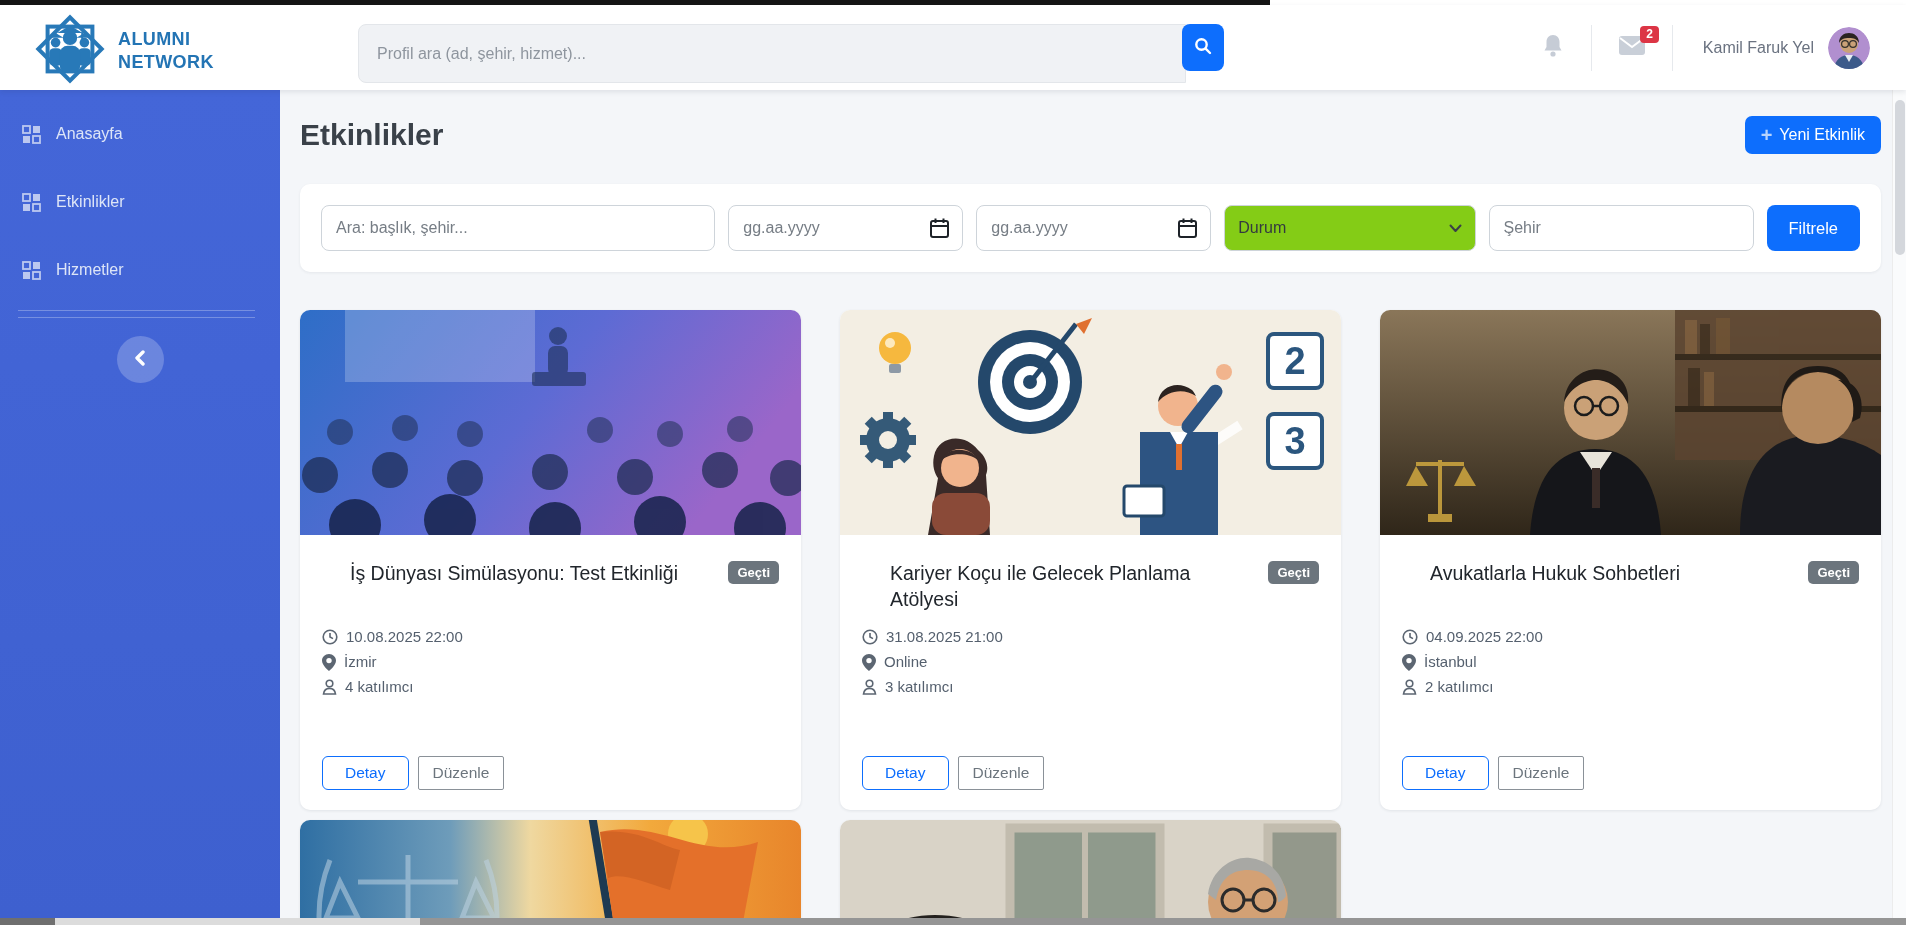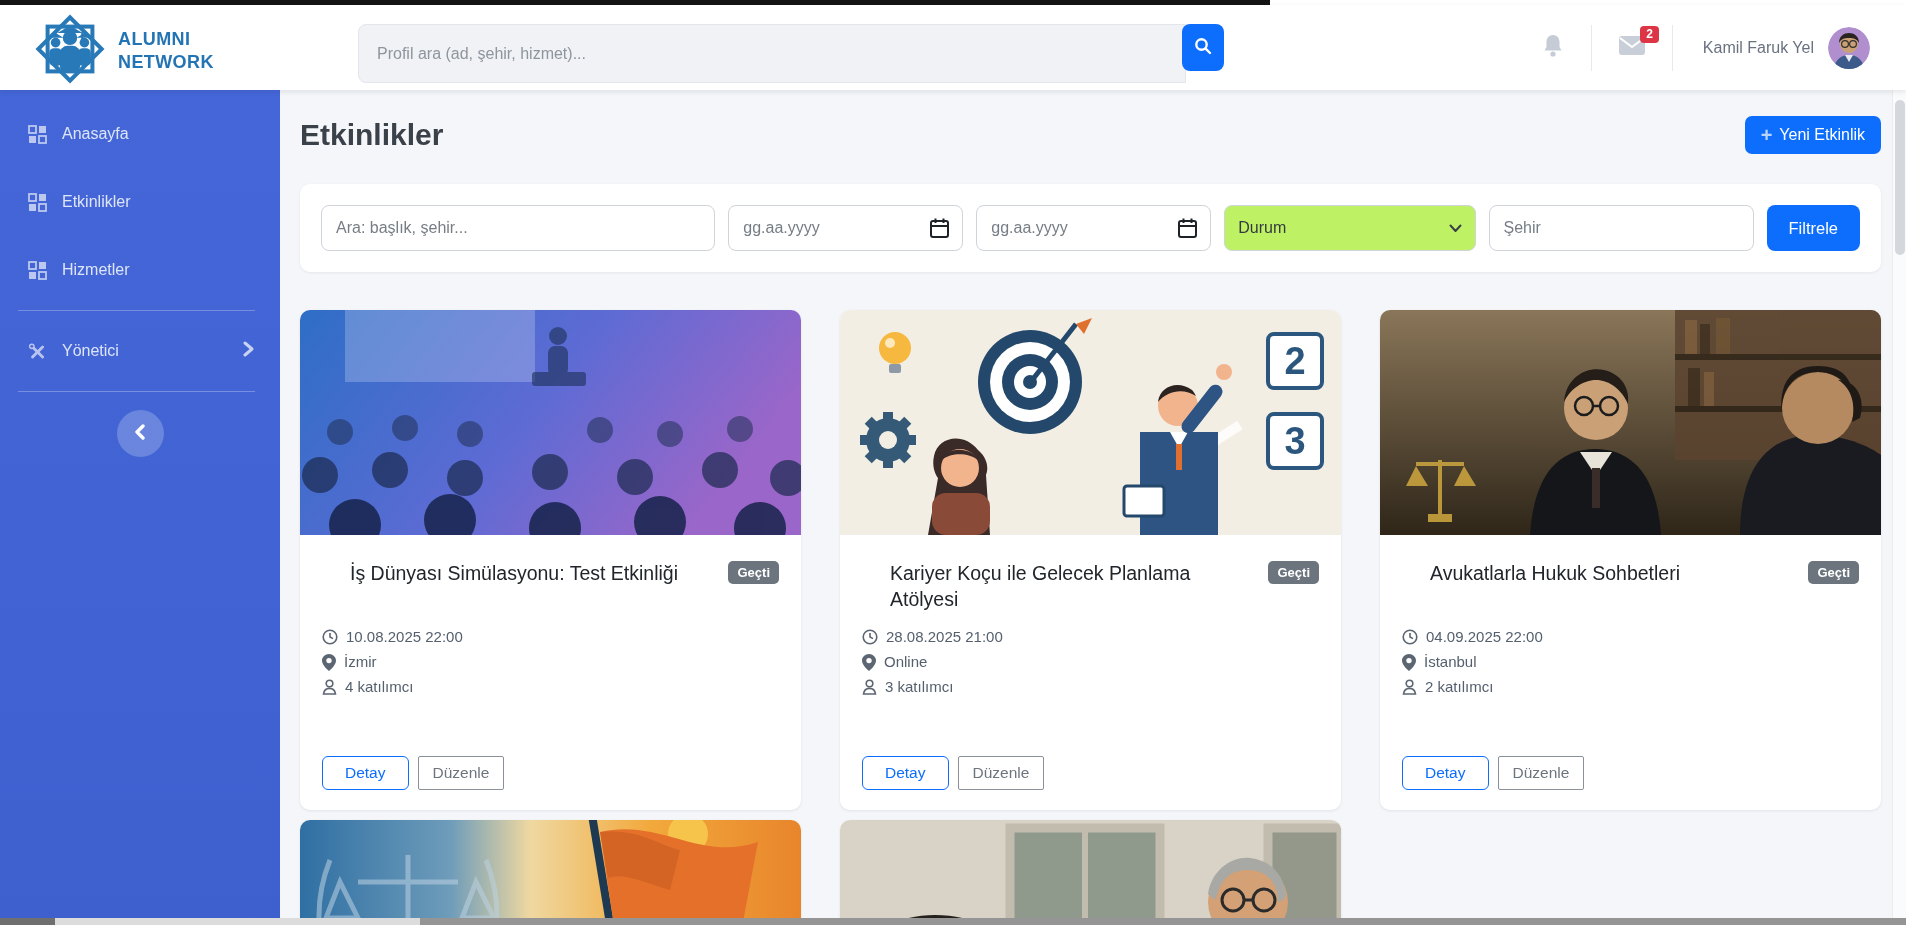--- a/index.html
+++ b/index.html
@@ -26,21 +26,21 @@
   .bell { color:#c6ccd6; }
   .mail-wrap { position:relative; }
   .mail-badge { position:absolute; top:-9px; right:-13px; background:#dc3545; color:#fff; font-size:12px;
                 font-weight:bold; border-radius:4px; padding:2px 6px; line-height:13px; }
   .user-name { font-size:16px; color:#6a7280; margin:0 14px 0 4px; }
   .avatar { width:42px; height:42px; border-radius:50%; overflow:hidden; background:#b醒; }
 
   
   .sidebar { position:absolute; left:0; top:90px; width:280px; height:828px; background:linear-gradient(180deg,#4466d8,#3e60cf); z-index:40; }
   .side-item { display:flex; align-items:center; height:68px; padding-left:22px; cursor:pointer;
-               color:#dde5f7; font-size:16px;margin-left:6px; }
+               color:#dde5f7; font-size:16px; }
   .side-item .s-icon { width:19px; height:19px; margin-right:15px; display:inline-flex; }
   .side-item:first-child { margin-top:10px; }
   .side-div { height:1px; background:rgba(255,255,255,.28); margin:6px 25px 6px 18px; }
   .side-admin { position:relative; }
   .side-admin .chev { position:absolute; right:26px; top:50%; transform:translateY(-50%); }
   .collapse-btn { width:47px; height:47px; border-radius:50%; background:rgba(255,255,255,.22); border:none;
                   margin:18px auto 0 auto; display:flex; align-items:center; justify-content:center; cursor:pointer; }
 
   
   .main { position:absolute; left:280px; top:90px; width:1612px; height:828px; background:#f4f6f9;
@@ -54,21 +54,21 @@
   .filter-card { margin-top:30px; background:#fff; border-radius:10px; box-shadow:0 1px 3px rgba(30,40,60,.07);
                  padding:21px; display:flex; gap:13px; }
   .f-input { height:46px; border:1px solid #ced4da; border-radius:8px; background:#fff; padding:0 14px;
              font-size:16px; color:#343a40; outline:none; font-family:"Liberation Sans",sans-serif; }
   .f-input::placeholder { color:#767d85; }
   .f-search { flex:1.55; min-width:0; }
   .f-date-wrap { position:relative; flex:1; min-width:0; display:flex; }
   .f-date { width:100%; padding-right:44px; color:#6f7780; }
   .cal-icon { position:absolute; right:13px; top:12px; pointer-events:none; }
   .f-select { flex:0.95; min-width:0; display:flex; align-items:center; justify-content:space-between;
-              height:46px; border:1px solid #ced4da; border-radius:8px; background:#bef264; padding:0 13px;
+              height:46px; border:1px solid #ced4da; border-radius:8px; background:#84cc16; padding:0 13px;
               font-size:16px; color:#343a40; cursor:pointer; }
   .f-city { flex:1; min-width:0; }
   .filter-btn { background:#0d6efd; color:#fff; border:none; border-radius:8px; height:46px; padding:0 22px;
                 font-size:16.5px; cursor:pointer; font-family:"Liberation Sans",sans-serif;text-align:center; }
 
   .cards-grid { margin-top:38px; display:grid; grid-template-columns:repeat(3,1fr); column-gap:39px; row-gap:10px; }
   .card { background:#fff; border-radius:10px; overflow:hidden; box-shadow:0 1px 3px rgba(30,40,60,.09);
           height:500px; display:flex; flex-direction:column; }
   .card-img { height:225px; flex:0 0 225px; overflow:hidden; }
   .card-img svg { display:block; width:100%; height:225px; }
@@ -201,36 +201,20 @@
         <svg width="19" height="19" viewBox="0 0 19 19">
           <rect x="1" y="1" width="7" height="7" fill="none" stroke="#bcc8f0" stroke-width="1.8"></rect>
           <rect x="11" y="1" width="7" height="7" fill="#bcc8f0"></rect>
           <rect x="1" y="11" width="7" height="7" fill="#bcc8f0"></rect>
           <rect x="11" y="11" width="7" height="7" fill="none" stroke="#bcc8f0" stroke-width="1.8"></rect>
         </svg>
       </span>
       <span>Hizmetler</span>
     </div>
     <div class="side-div"></div>
-    <div class="side-item side-admin">
-      <span class="s-icon">
-        <svg width="20" height="20" viewBox="0 0 20 20" fill="#b9c4ee">
-          <rect x="8.6" y="1" width="3" height="18" rx="1.5" transform="rotate(45 10 10)"></rect>
-          <rect x="8.6" y="1" width="3" height="18" rx="1.5" transform="rotate(-45 10 10)"></rect>
-          <circle cx="4" cy="4" r="3"></circle>
-            <circle cx="4" cy="4" r="1.4" fill="#4466d8"></circle>
-        </svg>
-      </span>
-      <span>Yönetici</span>
-      <span class="chev">
-        <svg width="11" height="16" viewBox="0 0 11 16" fill="none" stroke="#c9d2f2" stroke-width="3" stroke-linecap="round" stroke-linejoin="round">
-          <polyline points="2,2 9,8 2,14"></polyline>
-        </svg>
-      </span>
-    </div>
     <div class="side-div"></div>
     <button class="collapse-btn">
       <span>
         <svg width="12" height="16" viewBox="0 0 12 16" fill="none" stroke="#ffffff" stroke-width="3.4" stroke-linecap="round" stroke-linejoin="round">
           <polyline points="9,2 3,8 9,14"></polyline>
         </svg>
       </span>
     </button>
   </div>
 
@@ -406,21 +390,21 @@
           <div class="card-title-row">
             <div class="card-title">Kariyer Koçu ile Gelecek Planlama Atölyesi</div>
             <span class="badge">Geçti</span>
           </div>
           <div class="meta">
             <div class="meta-row">
               <svg width="16" height="16" viewBox="0 0 16 16" fill="none" stroke="#5c6672" stroke-width="1.6">
                   <circle cx="8" cy="8" r="6.8"></circle>
                   <polyline points="8,4 8,8 11,9.6"></polyline>
                 </svg>
-              <span>28.08.2025 21:00</span>
+              <span>31.08.2025 21:00</span>
             </div>
             <div class="meta-row">
               <svg width="14" height="17" viewBox="0 0 14 17" fill="#5c6672">
                   <path d="M7 0C3.1 0 0 3 0 6.7 0 11.4 7 17 7 17s7-5.6 7-10.3C14 3 10.9 0 7 0zm0 9.3a2.7 2.7 0 1 1 0-5.4 2.7 2.7 0 0 1 0 5.4z"></path>
                 </svg>
               <span>Online</span>
             </div>
             <div class="meta-row">
               <svg width="15" height="16" viewBox="0 0 15 16" fill="none" stroke="#5c6672" stroke-width="1.6">
                   <circle cx="7.5" cy="4.5" r="3.3"></circle>

